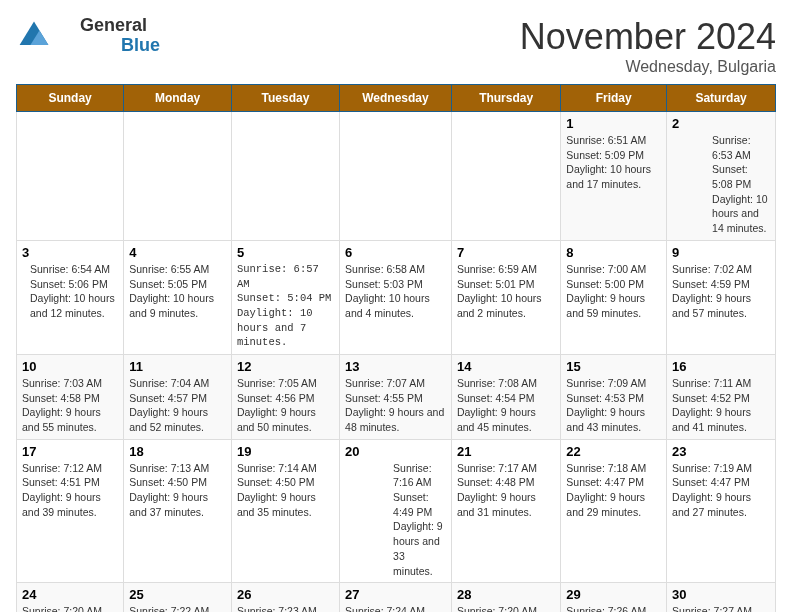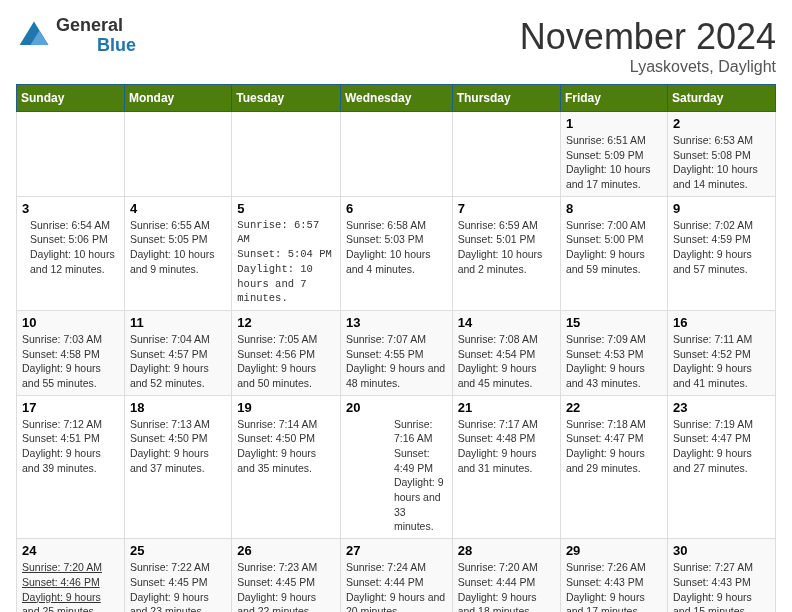--- a/index.html
+++ b/index.html
@@ -12,20 +12,21 @@
     }
     .header {
       display: flex;
       align-items: flex-start;
       justify-content: space-between;
       margin-bottom: 8px;
     }
     .logo {
       display: flex;
       align-items: center;
+      gap: 24px;
     }
     .logo-text {
       display: flex;
       flex-direction: column;
       line-height: 1.1;
     }
     .logo-general {
       font-size: 18px;
       font-weight: bold;
       color: #333;
@@ -52,24 +53,24 @@
     .location {
       font-size: 16px;
       color: #555;
     }
     .calendar {
       width: 100%;
       border-collapse: collapse;
       font-size: 11px;
     }
     .calendar thead tr th {
-      background: #4d7c0f;
+      background: #a16207;
       color: #fff;
-      padding: 6px 4px;
-      text-align: left;
+      padding: 6px 20px;
+      text-align: center;
       font-size: 12px;
       font-weight: bold;
       border: 1px solid #1a5e8e;
     }
     .calendar tbody tr td {
       vertical-align: top;
       padding: 4px 5px;
       border: 1px solid #ddd;
       background: #fff;
       min-height: 80px;
@@ -102,21 +103,21 @@
       <polygon points="20,4 36,30 4,30" fill="#2176ae"></polygon>
       <polygon points="26,14 36,30 16,30" fill="#5ba3d9"></polygon>
     </svg>
     <div class="logo-text">
       <span class="logo-general">General</span>
       <span class="logo-blue">Blue</span>
     </div>
   </div>
   <div class="title-block">
     <div class="month-title">November 2024</div>
-    <div class="location">Lyaskovets, Daylight</div>
+    <div class="location">Wednesday, Bulgaria</div>
   </div>
 </div>
 
 <table class="calendar">
   <thead>
     <tr>
     <th>Sunday</th>
         <th>Monday</th>
         <th>Tuesday</th>
         <th>Wednesday</th>
@@ -133,21 +134,21 @@
         <td class="empty"></td>
         <td class="empty"></td>
         <td>
           <span class="day-number">1</span>
           <div class="day-info" style="white-space: pre-line;">Sunrise: 6:51 AM
 Sunset: 5:09 PM
 Daylight: 10 hours and 17 minutes.</div>
         </td>
         <td>
           <span class="day-number">2</span>
-          <div class="day-info" style="white-space: pre-line;">Sunrise: 6:53 AM
+          <div class="day-info" style="white-space: pre-line; margin-left: 40px;">Sunrise: 6:53 AM
 Sunset: 5:08 PM
 Daylight: 10 hours and 14 minutes.</div>
         </td>
       </tr>
       <tr>
         <td>
           <span class="day-number">3</span>
           <div class="day-info" style="white-space: pre-line; margin-left: 8px;">Sunrise: 6:54 AM
 Sunset: 5:06 PM
 Daylight: 10 hours and 12 minutes.</div>

